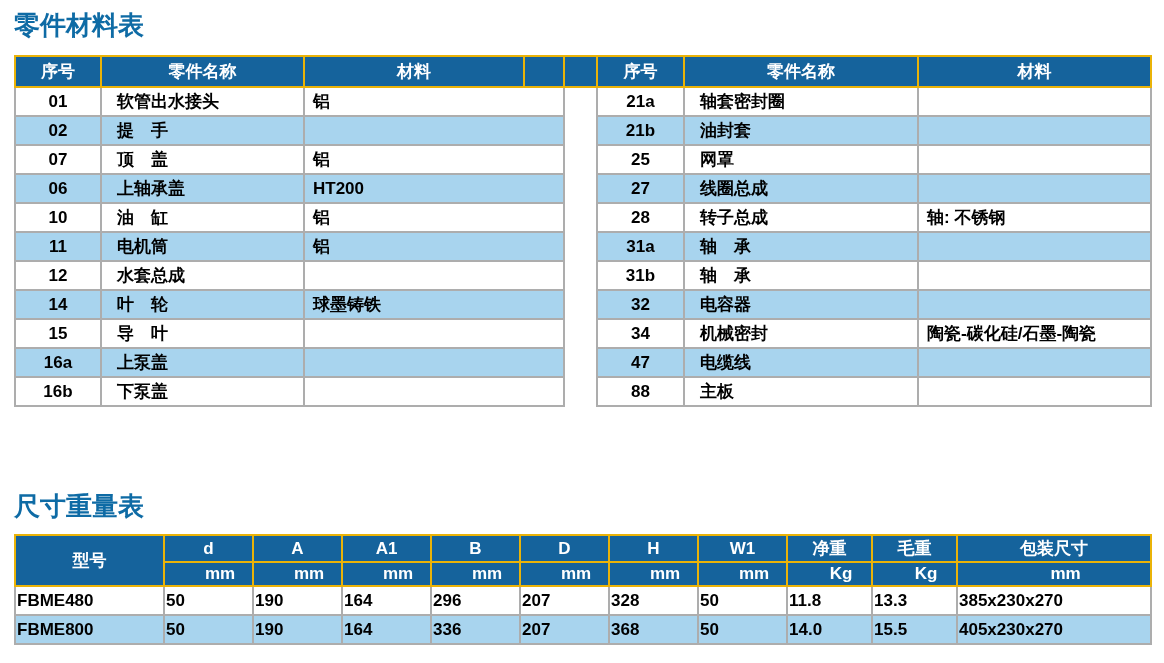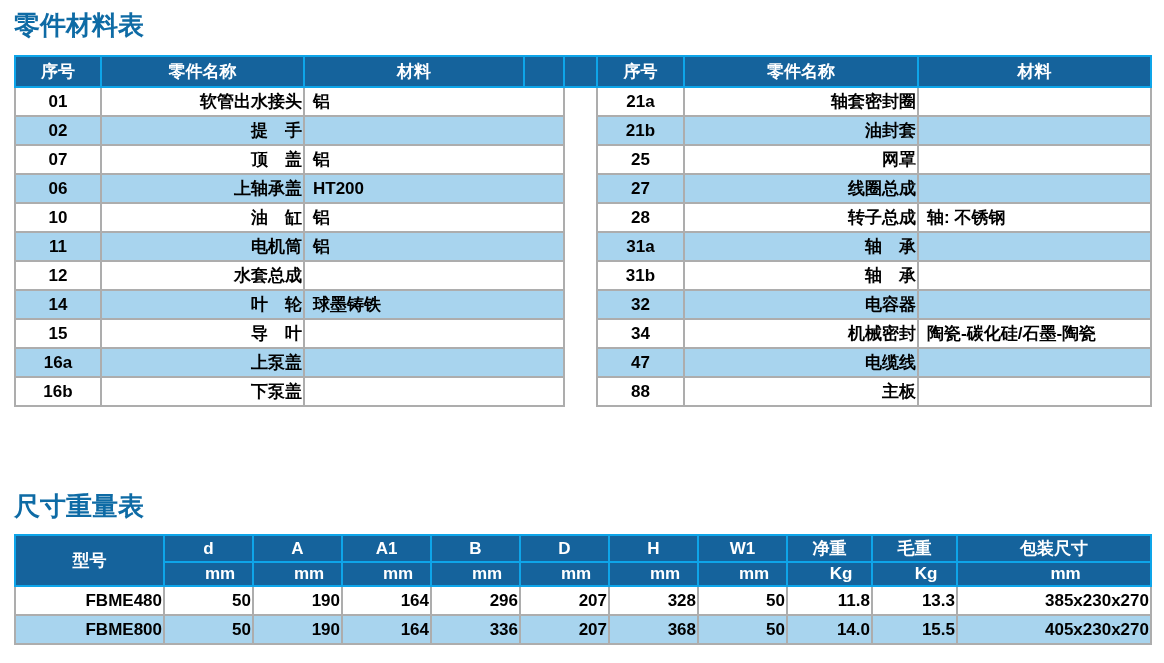--- a/index.html
+++ b/index.html
@@ -24,44 +24,44 @@
   th,td{
     font-weight:bold;
     font-size:17px;
     box-sizing:border-box;
     overflow:hidden;
     white-space:nowrap;
   }
   th{
     background:#15639c;
     color:#ffffff;
-    border:2px solid #0ea5e9;
+    border:2px solid #eab308;
   }
   td{
     border:2px solid #adadad;
     background:#ffffff;
   }
 
   
   .parts-table th{height:31px;}
   .parts-table td{height:29px;}
   .parts-table tr.alt td{background:#a8d4ee;}
   .parts-table .c-no{text-align:center;}
-  .parts-table .c-name{text-align:right;padding-left:29px;}
+  .parts-table .c-name{text-align:left;padding-left:15px;}
   .parts-table .c-mat{text-align:left;padding-left:8px;}
   .parts-table td.spacer{
     background:#ffffff !important;
     border-top:0;border-bottom:0;
   }
 
   
   .dims-table th{font-size:17px;}
   .dims-table .h-top{height:26px;}
   .dims-table .h-unit{height:22px;padding-left:24px;}
-  .dims-table td{height:29px;text-align:right;}
+  .dims-table td{height:29px;text-align:left;}
   .dims-table tr.alt td{background:#a8d4ee;}
 </style>
 </head>
 <body>
 
 <div class="content">
 
   <h2 class="section-title">零件材料表</h2>
 
   <table class="parts-table">

